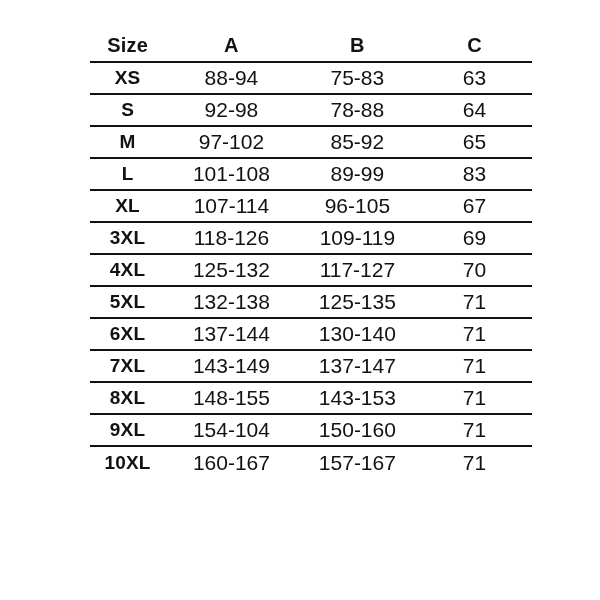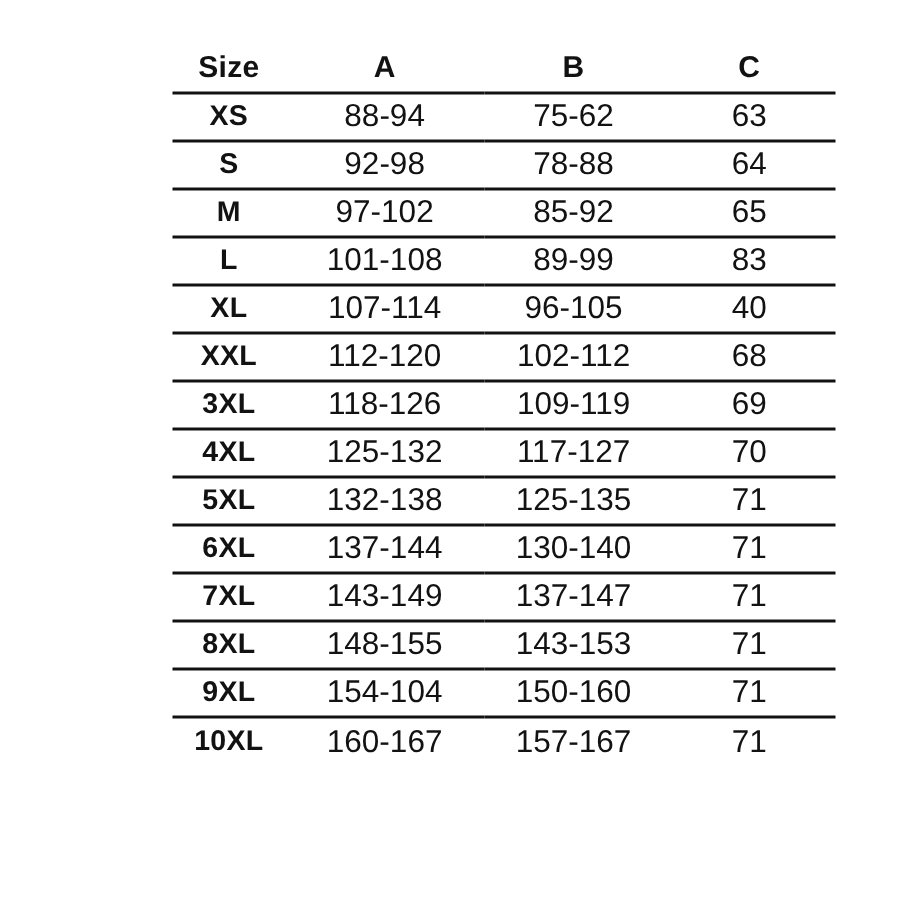--- a/index.html
+++ b/index.html
@@ -9,21 +9,21 @@
   }
   body {
     width: 600px;
     height: 600px;
     font-family: "Liberation Sans", sans-serif;
     color: #121212;
     overflow: hidden;
   }
   .chart-wrap {
     padding-top: 29px;
-    padding-left: 115px;
+    padding-left: 90px;
   }
   table.size-chart {
     border-collapse: collapse;
     table-layout: fixed;
     width: 442px;
   }
   col.c-size { width: 17%; }
   col.c-a    { width: 30%; }
   col.c-b    { width: 27%; }
   col.c-c    { width: 26%; }
@@ -75,21 +75,21 @@
         <th>Size</th>
         <th>A</th>
         <th>B</th>
         <th>C</th>
       </tr>
     </thead>
     <tbody id="table-body">
         <tr>
           <th>XS</th>
           <td>88-94</td>
-          <td>75-62</td>
+          <td>75-83</td>
           <td>63</td>
         </tr>
         <tr>
           <th>S</th>
           <td>92-98</td>
           <td>78-88</td>
           <td>64</td>
         </tr>
         <tr>
           <th>M</th>
@@ -100,27 +100,21 @@
         <tr>
           <th>L</th>
           <td>101-108</td>
           <td>89-99</td>
           <td>83</td>
         </tr>
         <tr>
           <th>XL</th>
           <td>107-114</td>
           <td>96-105</td>
-          <td>40</td>
-        </tr>
-        <tr>
-          <th>XXL</th>
-          <td>112-120</td>
-          <td>102-112</td>
-          <td>68</td>
+          <td>67</td>
         </tr>
         <tr>
           <th>3XL</th>
           <td>118-126</td>
           <td>109-119</td>
           <td>69</td>
         </tr>
         <tr>
           <th>4XL</th>
           <td>125-132</td>

